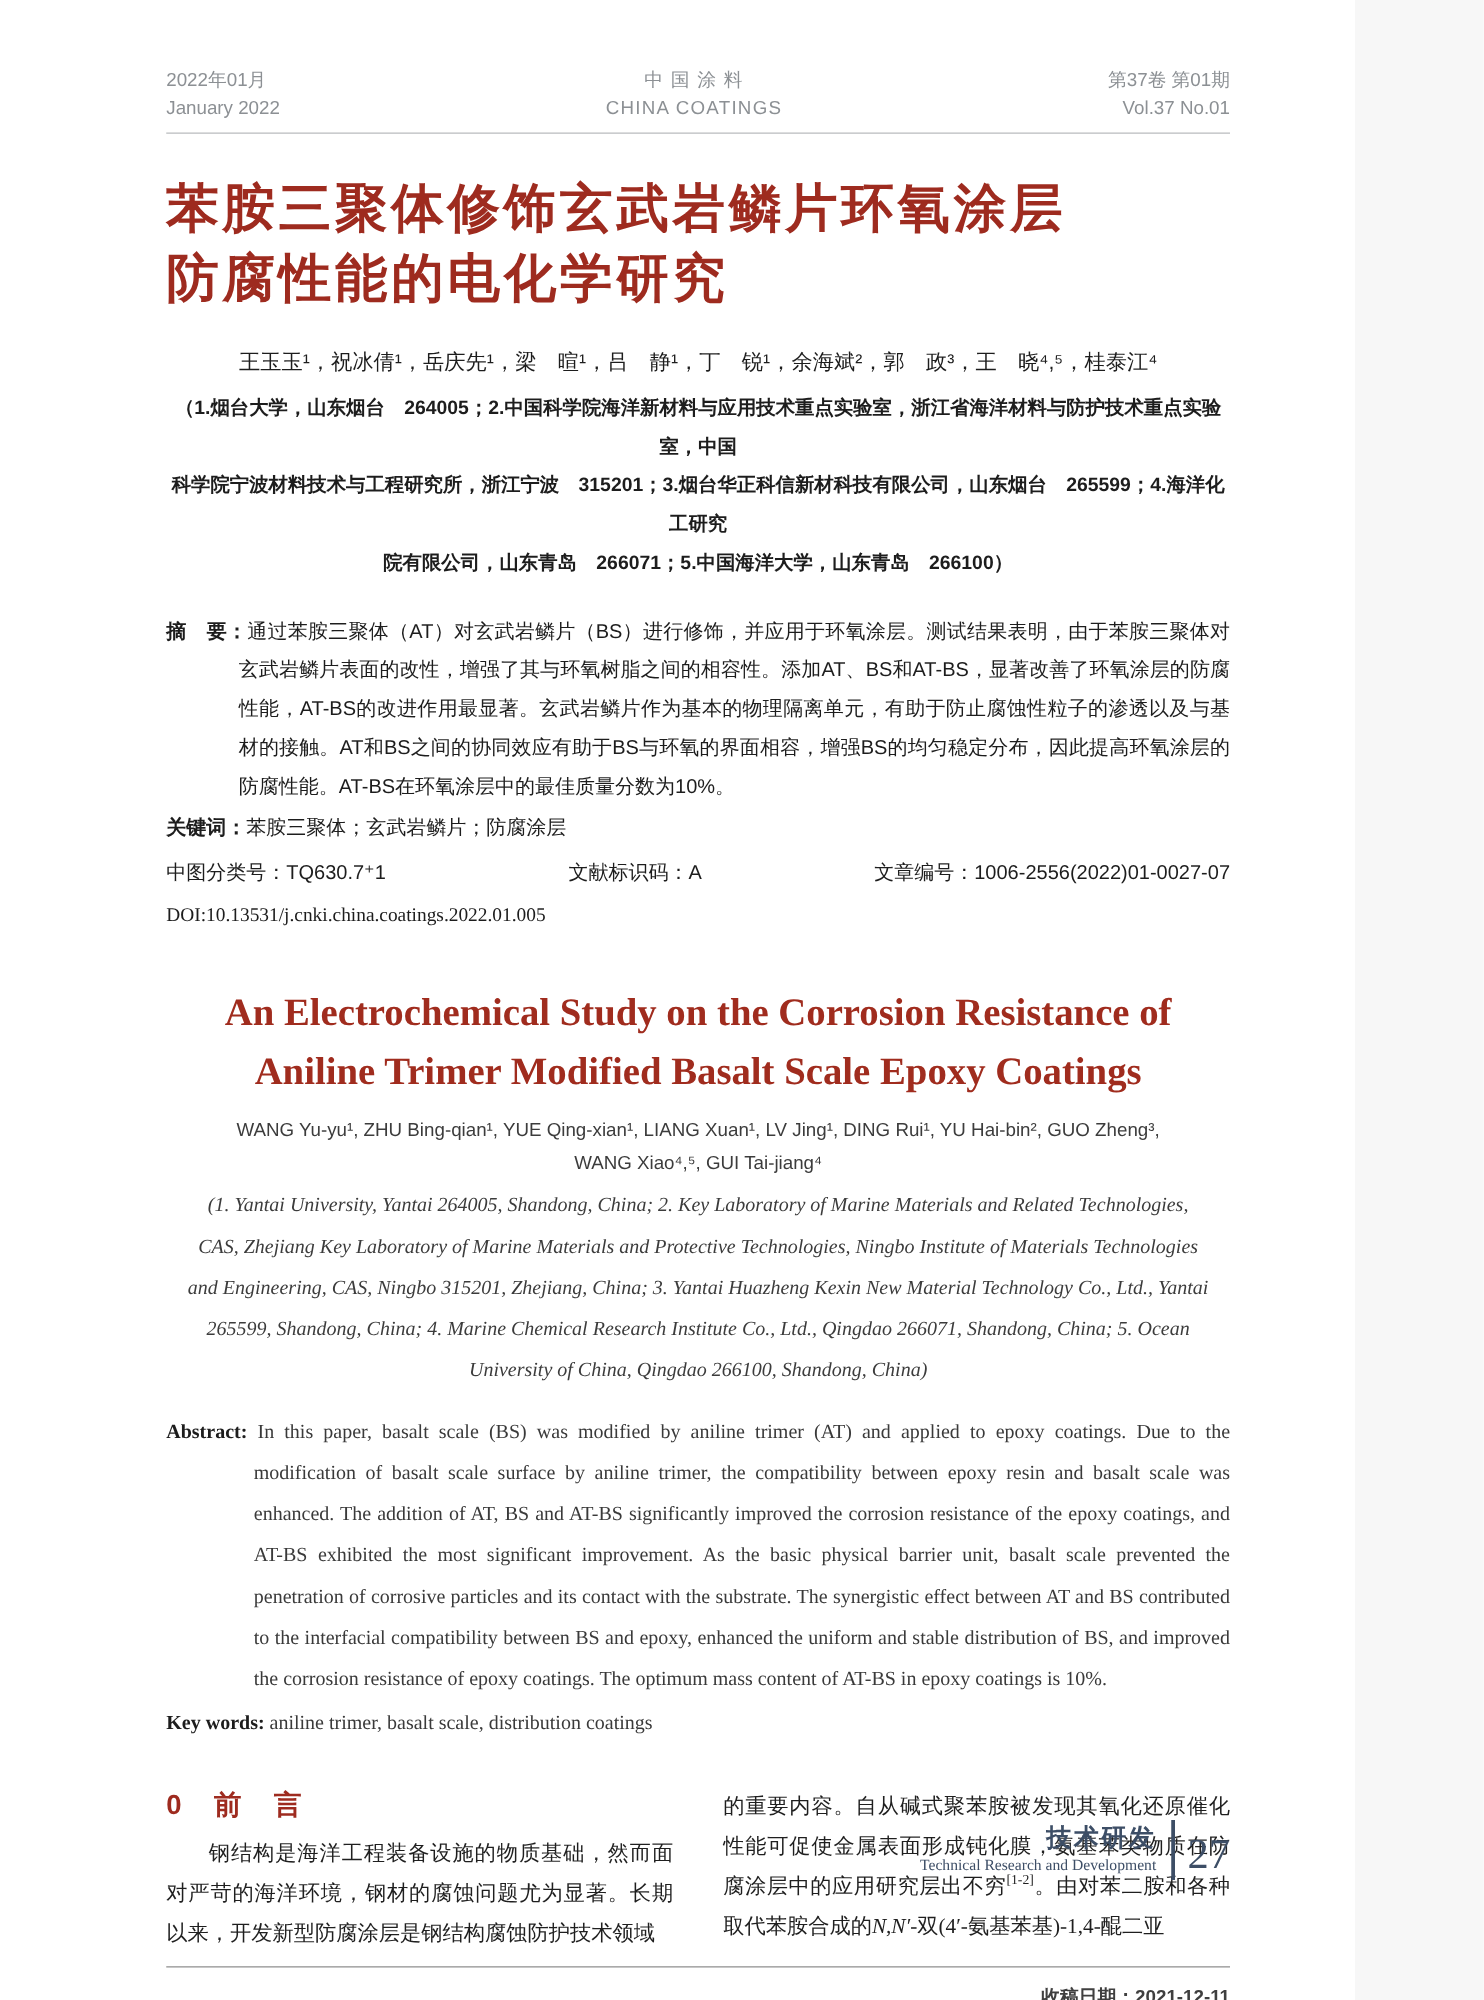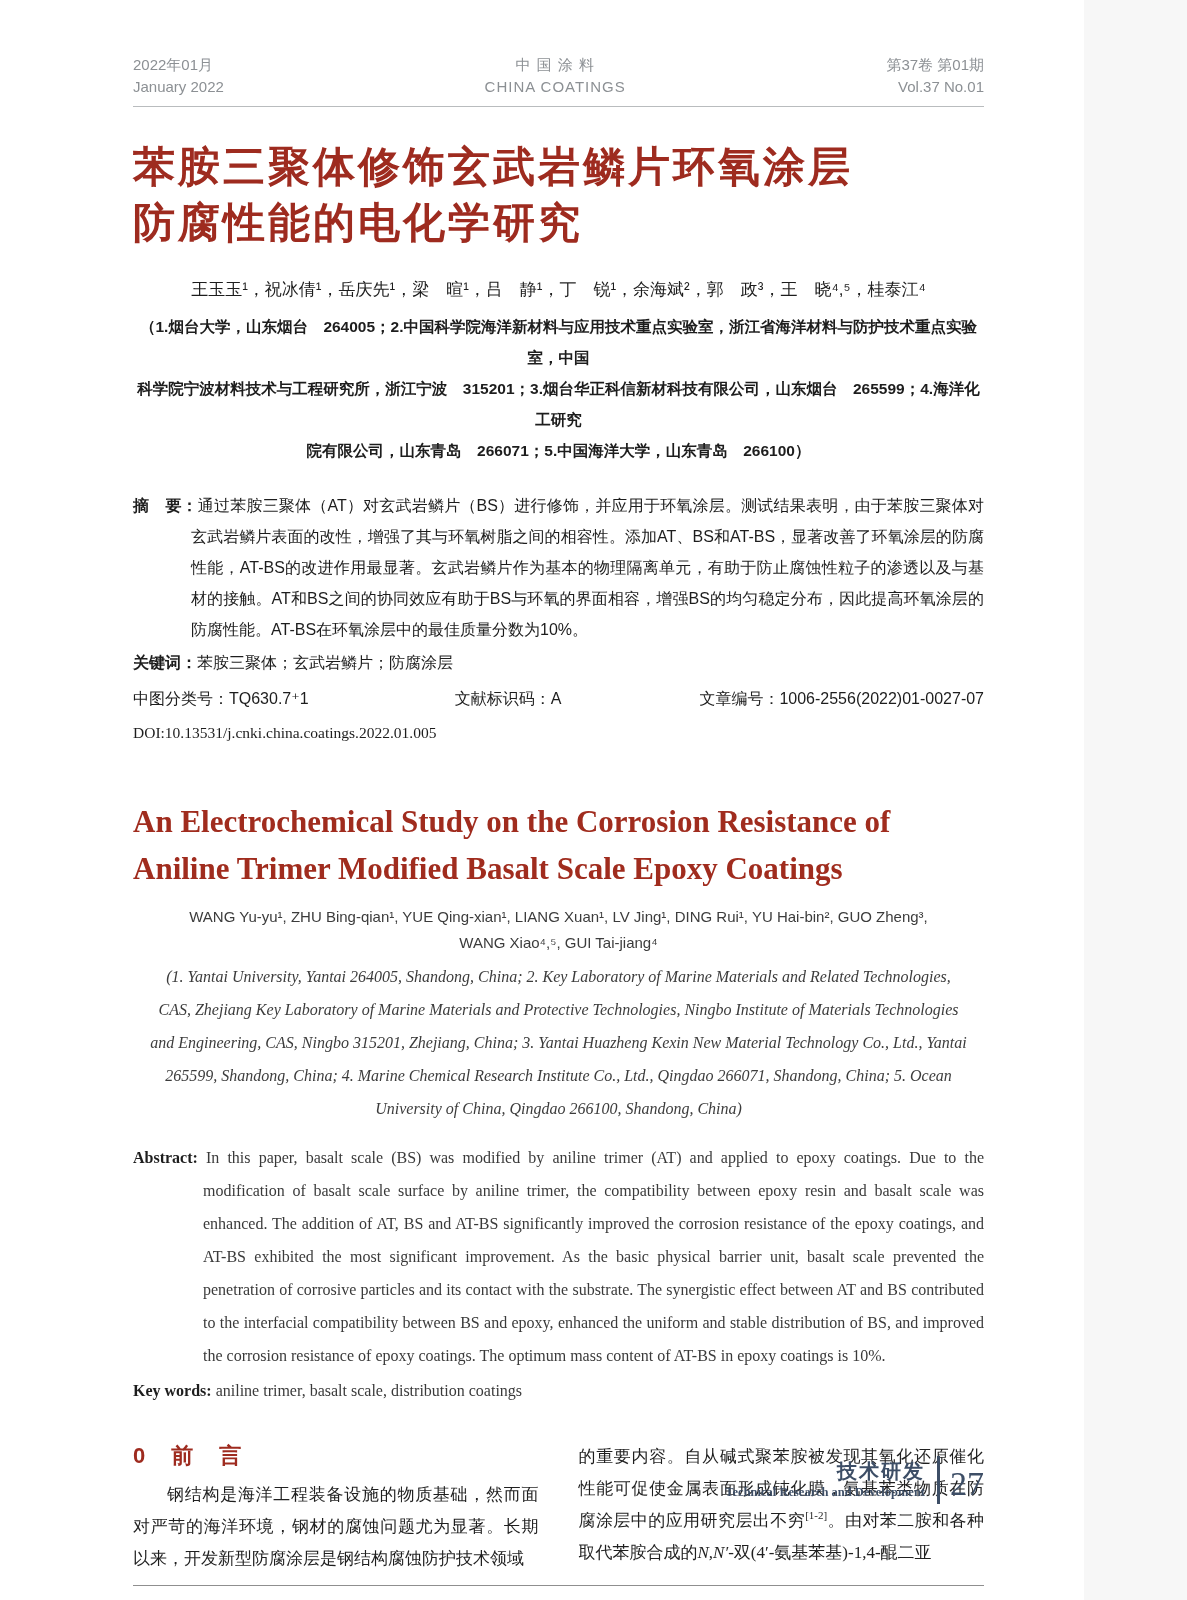--- a/index.html
+++ b/index.html
@@ -35,21 +35,21 @@
   .cn-keywords .lbl{font-weight:bold;}
 
   .meta-row{margin-top:6px;display:flex;font-size:16px;color:#1d1d1d;line-height:30px;}
   .meta-item{white-space:nowrap;}
   .meta-clc{width:355px;}
   .meta-code{width:270px;}
   .doi-line{margin-top:6px;font-family:"Liberation Serif","DejaVu Serif",serif;
     font-size:15.5px;color:#1d1d1d;line-height:26px;}
 
   
-  .en-title{margin-top:52px;text-align:left;color:#a02c1e;font-weight:bold;
+  .en-title{margin-top:40px;text-align:center;color:#a02c1e;font-weight:bold;
     font-family:"Liberation Serif","DejaVu Serif",serif;font-size:31px;line-height:47px;}
 
   .en-authors{margin-top:12px;text-align:center;font-size:15px;color:#3c3c3c;line-height:26px;}
 
   .en-affil{margin-top:4px;text-align:center;font-family:"Liberation Serif","DejaVu Serif",serif;
     font-style:italic;font-size:16px;color:#3c3c3c;line-height:33px;}
 
   .en-abstract{margin-top:16px;font-family:"Liberation Serif","DejaVu Serif",serif;
     font-size:16px;color:#3a3a3a;line-height:33px;text-align:justify;
     padding-left:70px;text-indent:-70px;}
@@ -71,21 +71,21 @@
   .it{font-style:italic;}
 
   
   .footnotes{margin-top:10px;border-top:1.5px solid #8f8f8f;padding-top:8px;text-align:right;}
   .fn-line{font-size:15px;color:#3f3f3f;line-height:31px;font-weight:600;}
 
   
   .page-footer{position:absolute;top:1452px;right:100px;display:flex;align-items:center;}
   .pf-labels{text-align:right;color:#3d4e66;}
   .pf-cn{font-size:20px;font-weight:bold;letter-spacing:2px;line-height:24px;}
-  .pf-en{font-family:"Liberation Serif","DejaVu Serif",serif;font-size:12.5px;font-weight:bold;line-height:18px;}
+  .pf-en{font-family:"Liberation Serif","DejaVu Serif",serif;font-size:12.5px;font-weight:normal;line-height:18px;}
   .pf-bar{width:3px;height:48px;background:#3d4e66;margin:0 10px 0 12px;}
   .pf-page{font-family:"Liberation Serif","DejaVu Serif",serif;font-size:34px;color:#3d4e66;line-height:48px;padding-top:8px;}
 </style>
 </head>
 <body>
 
 <div class="page">
   <div class="content">
 
     <div class="journal-header">

